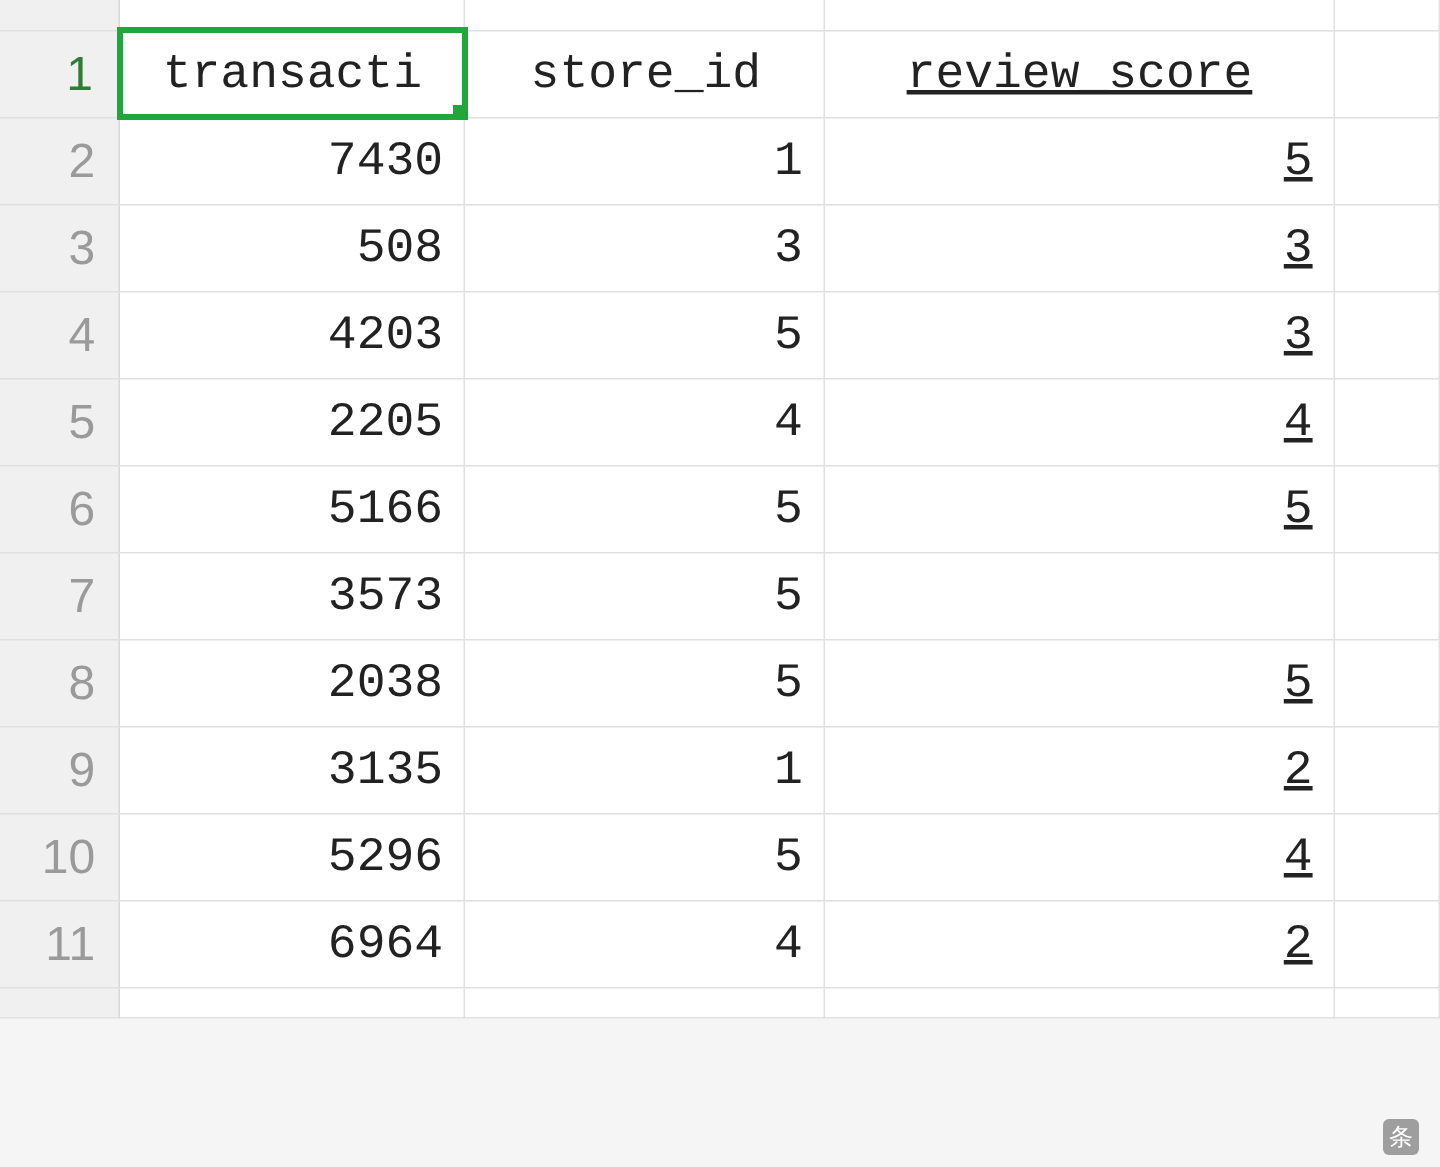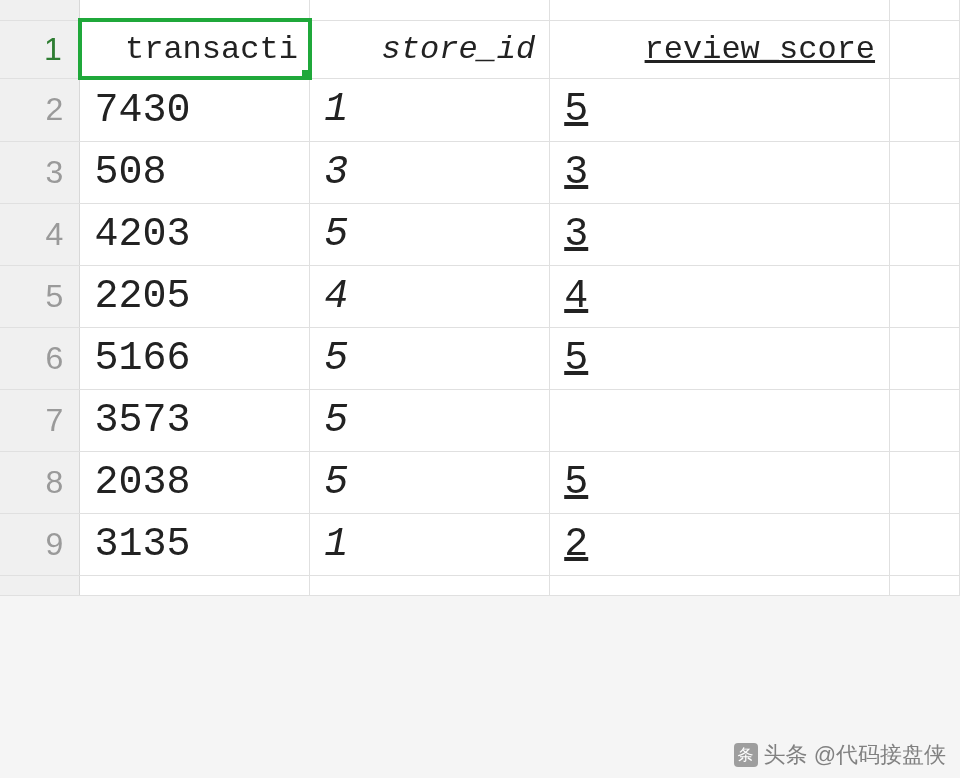--- a/index.html
+++ b/index.html
@@ -41,34 +41,35 @@
     }
     .row-header.first {
       color: #2e7d32;
       font-weight: 500;
     }
     .cell {
       display: table-cell;
       border-right: 1px solid #e0e0e0;
       border-bottom: 1px solid #e0e0e0;
       padding: 8px 14px;
-      font-size: 40px;
+      font-size: 32px;
       color: #222;
+      text-align: right;
       vertical-align: middle;
       height: 54px;
       background: #ffffff;
       overflow: hidden;
       white-space: nowrap;
     }
     .cell.header {
-      text-align: right;
+      text-align: center;
       font-size: 32px;
     }
     .cell.col-a { width: 230px; }
-    .cell.col-b { width: 240px; font-style: italic; }
+    .cell.col-b { width: 240px; }
     .cell.col-c { width: 340px; text-decoration: underline; }
     .cell.col-d { width: 70px; }
     .cell.selected {
       border: 4px solid #1fa83a;
       position: relative;
       padding: 4px 10px;
     }
     .cell.selected::after {
       content: '';
       position: absolute;
@@ -188,30 +189,43 @@
   </div>
 
   <div class="row">
     <div class="row-header">9</div>
     <div class="cell col-a">3135</div>
     <div class="cell col-b">1</div>
     <div class="cell col-c">2</div>
     <div class="cell col-d"></div>
   </div>
 
-
+  <div class="row">
+    <div class="row-header">10</div>
+    <div class="cell col-a">5296</div>
+    <div class="cell col-b">5</div>
+    <div class="cell col-c">4</div>
+    <div class="cell col-d"></div>
+  </div>
+
+  <div class="row">
+    <div class="row-header">11</div>
+    <div class="cell col-a">6964</div>
+    <div class="cell col-b">4</div>
+    <div class="cell col-c">2</div>
+    <div class="cell col-d"></div>
+  </div>
 
 
 
   <div class="row partial-row">
     <div class="row-header"></div>
     <div class="cell col-a"></div>
     <div class="cell col-b"></div>
     <div class="cell col-c"></div>
     <div class="cell col-d"></div>
   </div>
 
 </div>
 
 <div class="watermark">
   <span class="watermark-icon">条</span>
-  <span>头条 @代码接盘侠</span>
 </div>
 
 </body></html>

